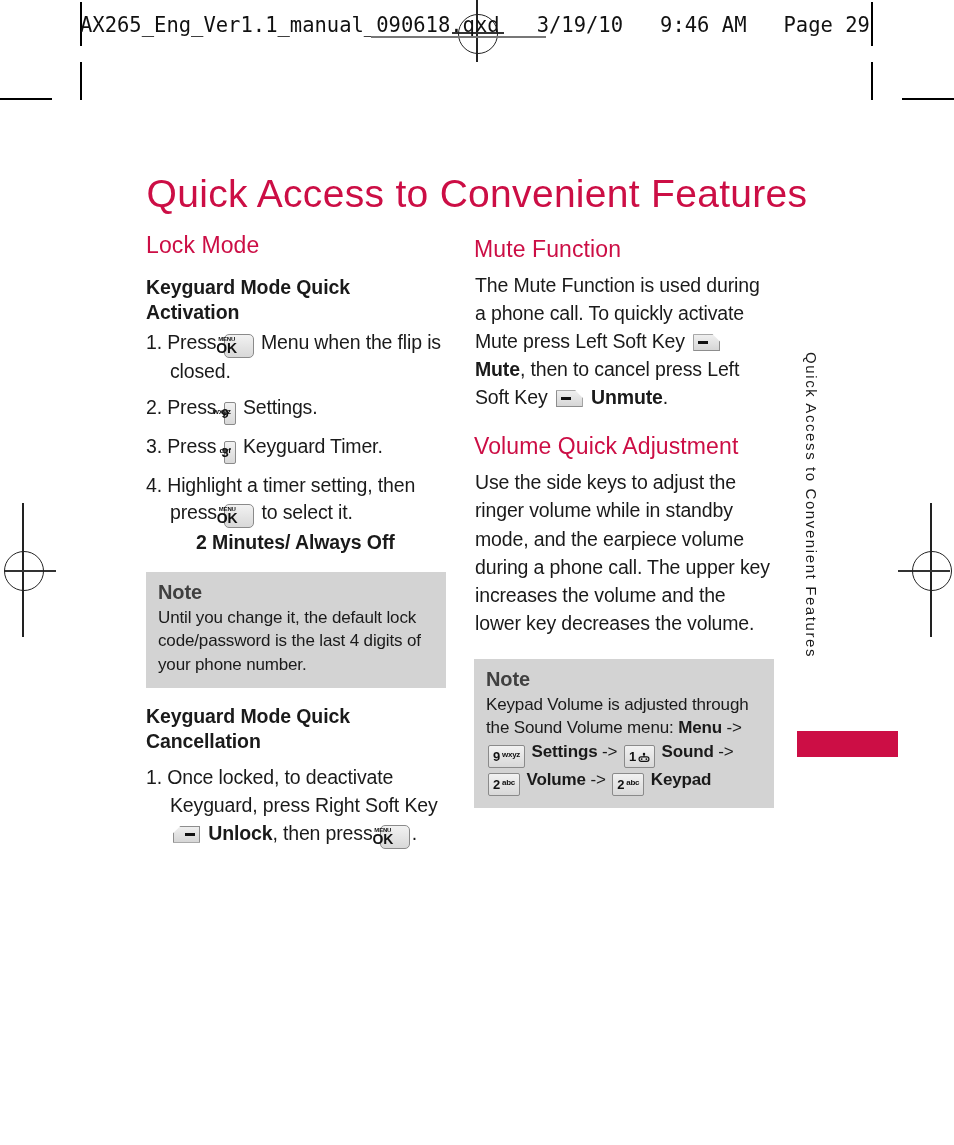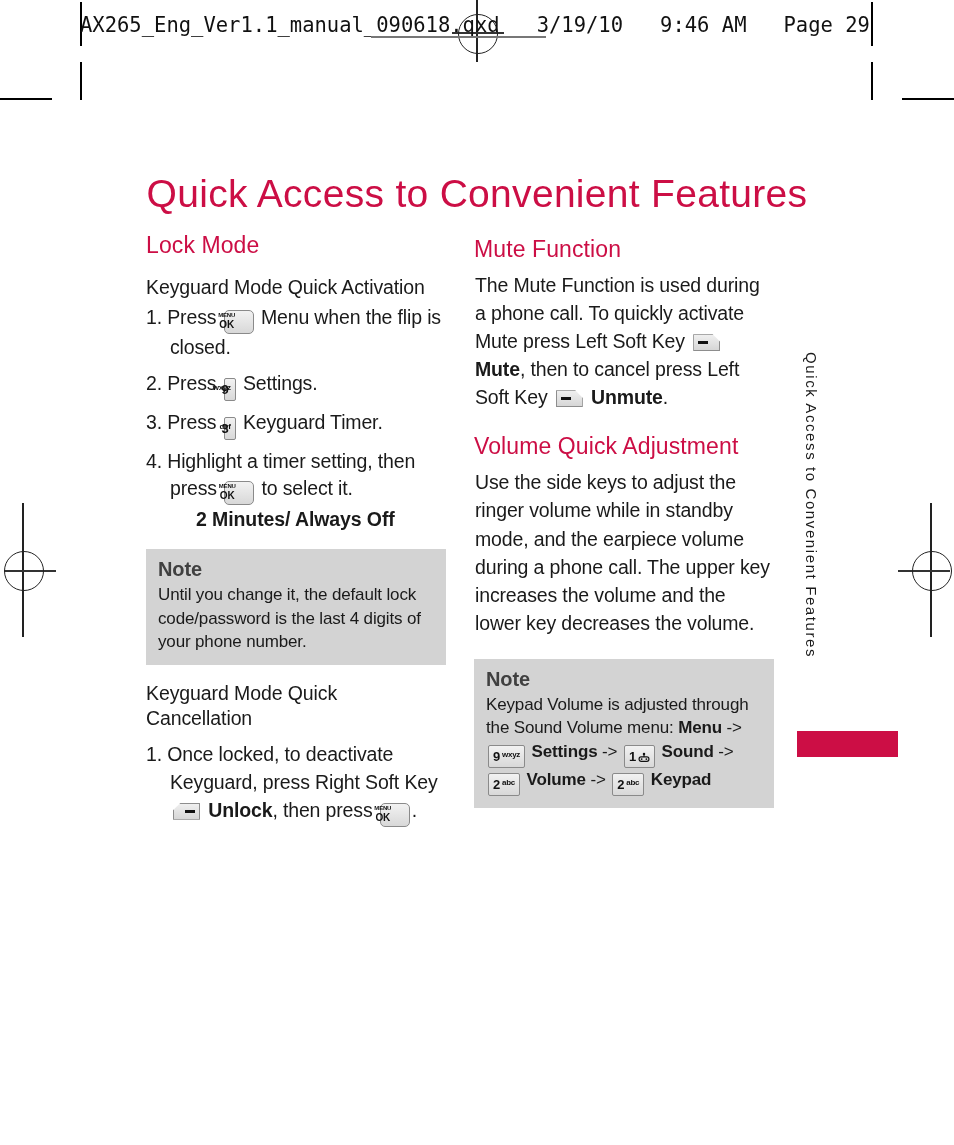--- a/index.html
+++ b/index.html
@@ -71,21 +71,21 @@
     color: #cc0e45;
     font-size: 23px;
     font-weight: 400;
     letter-spacing: 0.1px;
   }
   h2.sec.tight { margin-top: 4px; }
 
   h3.sub {
     margin: 16px 0 2px 0;
     font-size: 19.5px;
-    font-weight: normal;
+    font-weight: bold;
     color: #1a1a1a;
     line-height: 1.28;
     letter-spacing: -0.1px;
   }
 
   p.body {
     margin: 1px;
     font-size: 19.5px;
     color: #1a1a1a;
     line-height: 1.44;
@@ -150,21 +150,21 @@
   }
   .key-menuok {
     width: 28px; height: 21px;
     border-radius: 5px;
     padding: 1px 0 0 0;
     font-size: 6.5px;
     font-weight: bold;
     font-family: "Liberation Sans", sans-serif;
   }
   .key-menuok .l1 { display: block; font-size: 6px; line-height: 7px; letter-spacing: -0.2px; }
-  .key-menuok .l2 { display: block; font-size: 10px; line-height: 11px; font-weight: bold; }
+  .key-menuok .l2 { display: block; font-size: 14px; line-height: 11px; font-weight: bold; }
 
   .key-num {
     height: 21px;
     border-radius: 2px;
     padding: 0 4px;
     font-size: 13px;
     font-weight: bold;
     display: inline-flex;
     align-items: center;
     gap: 2px;

